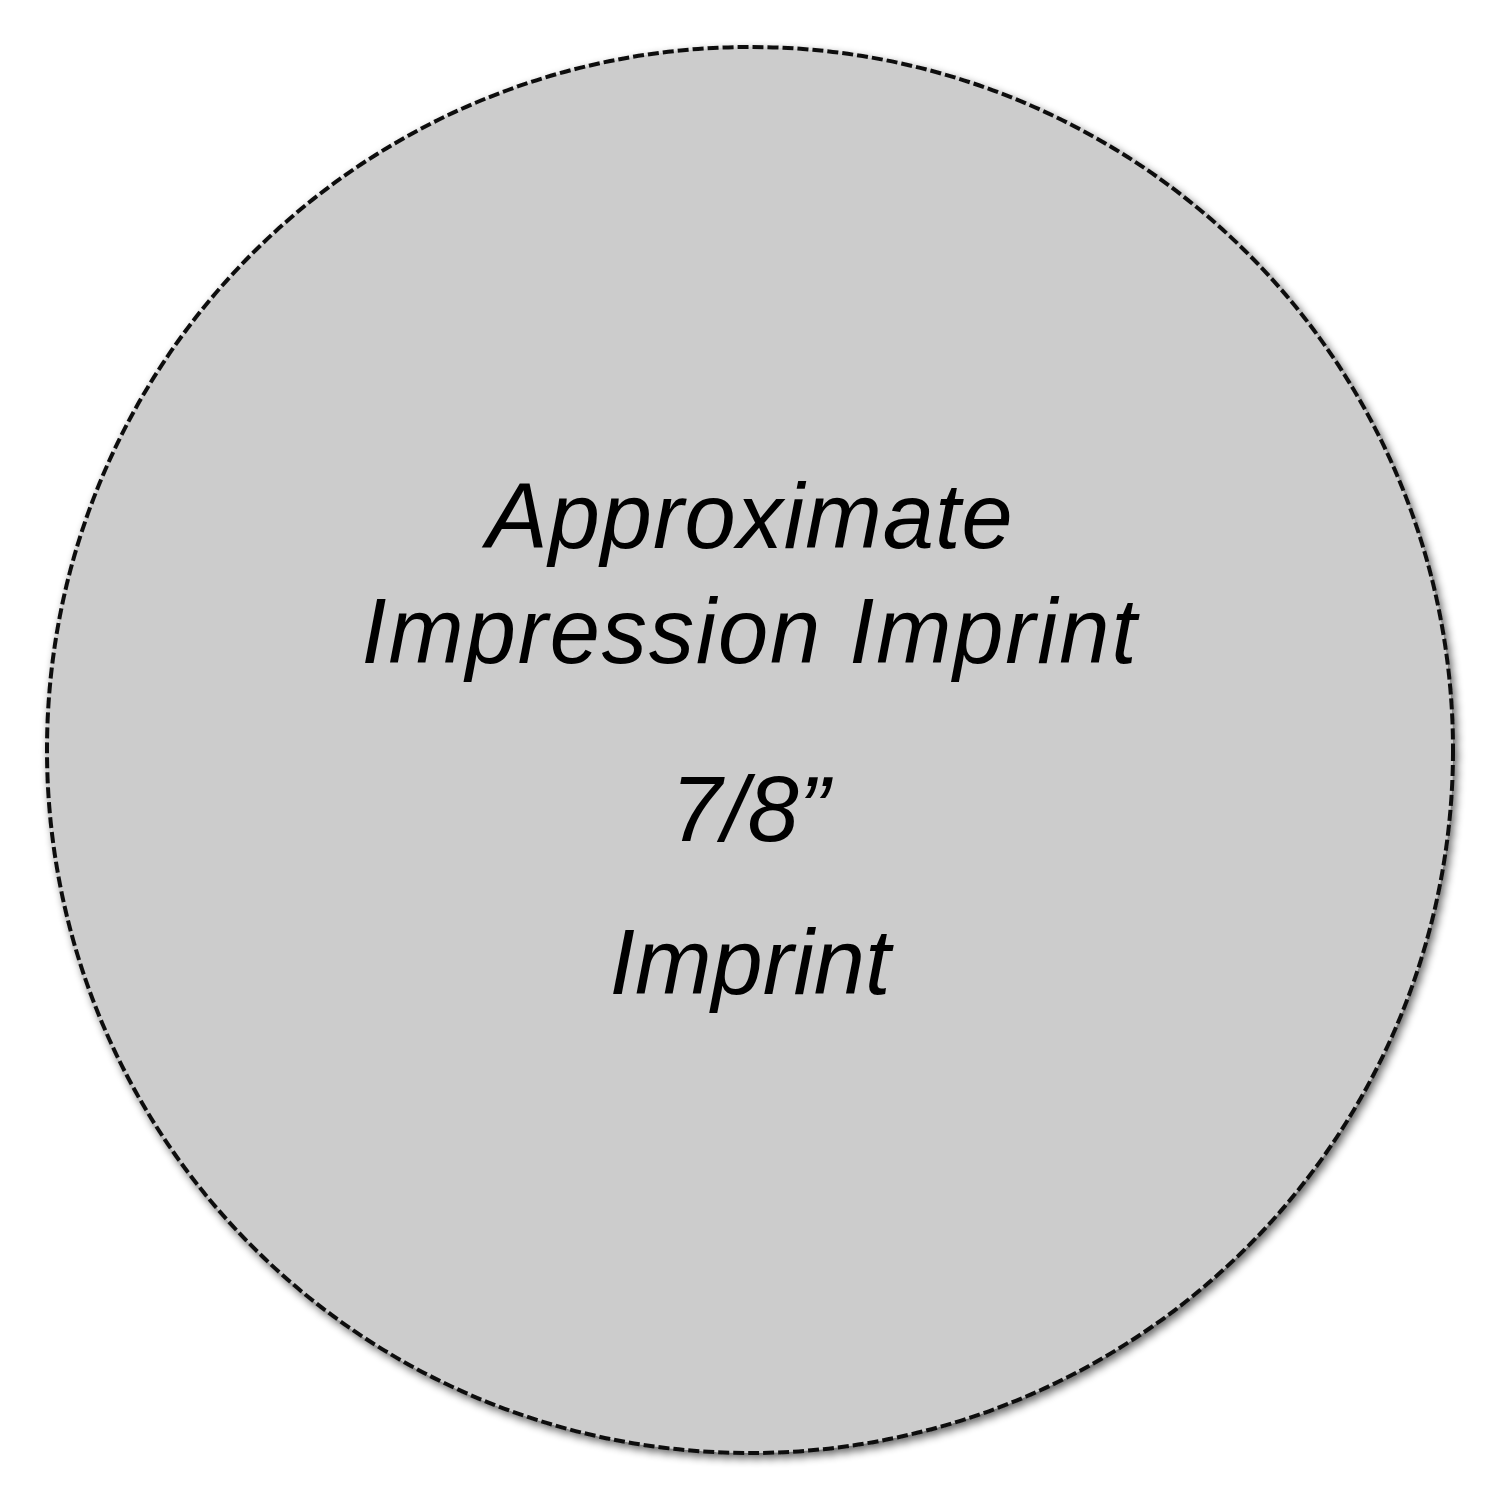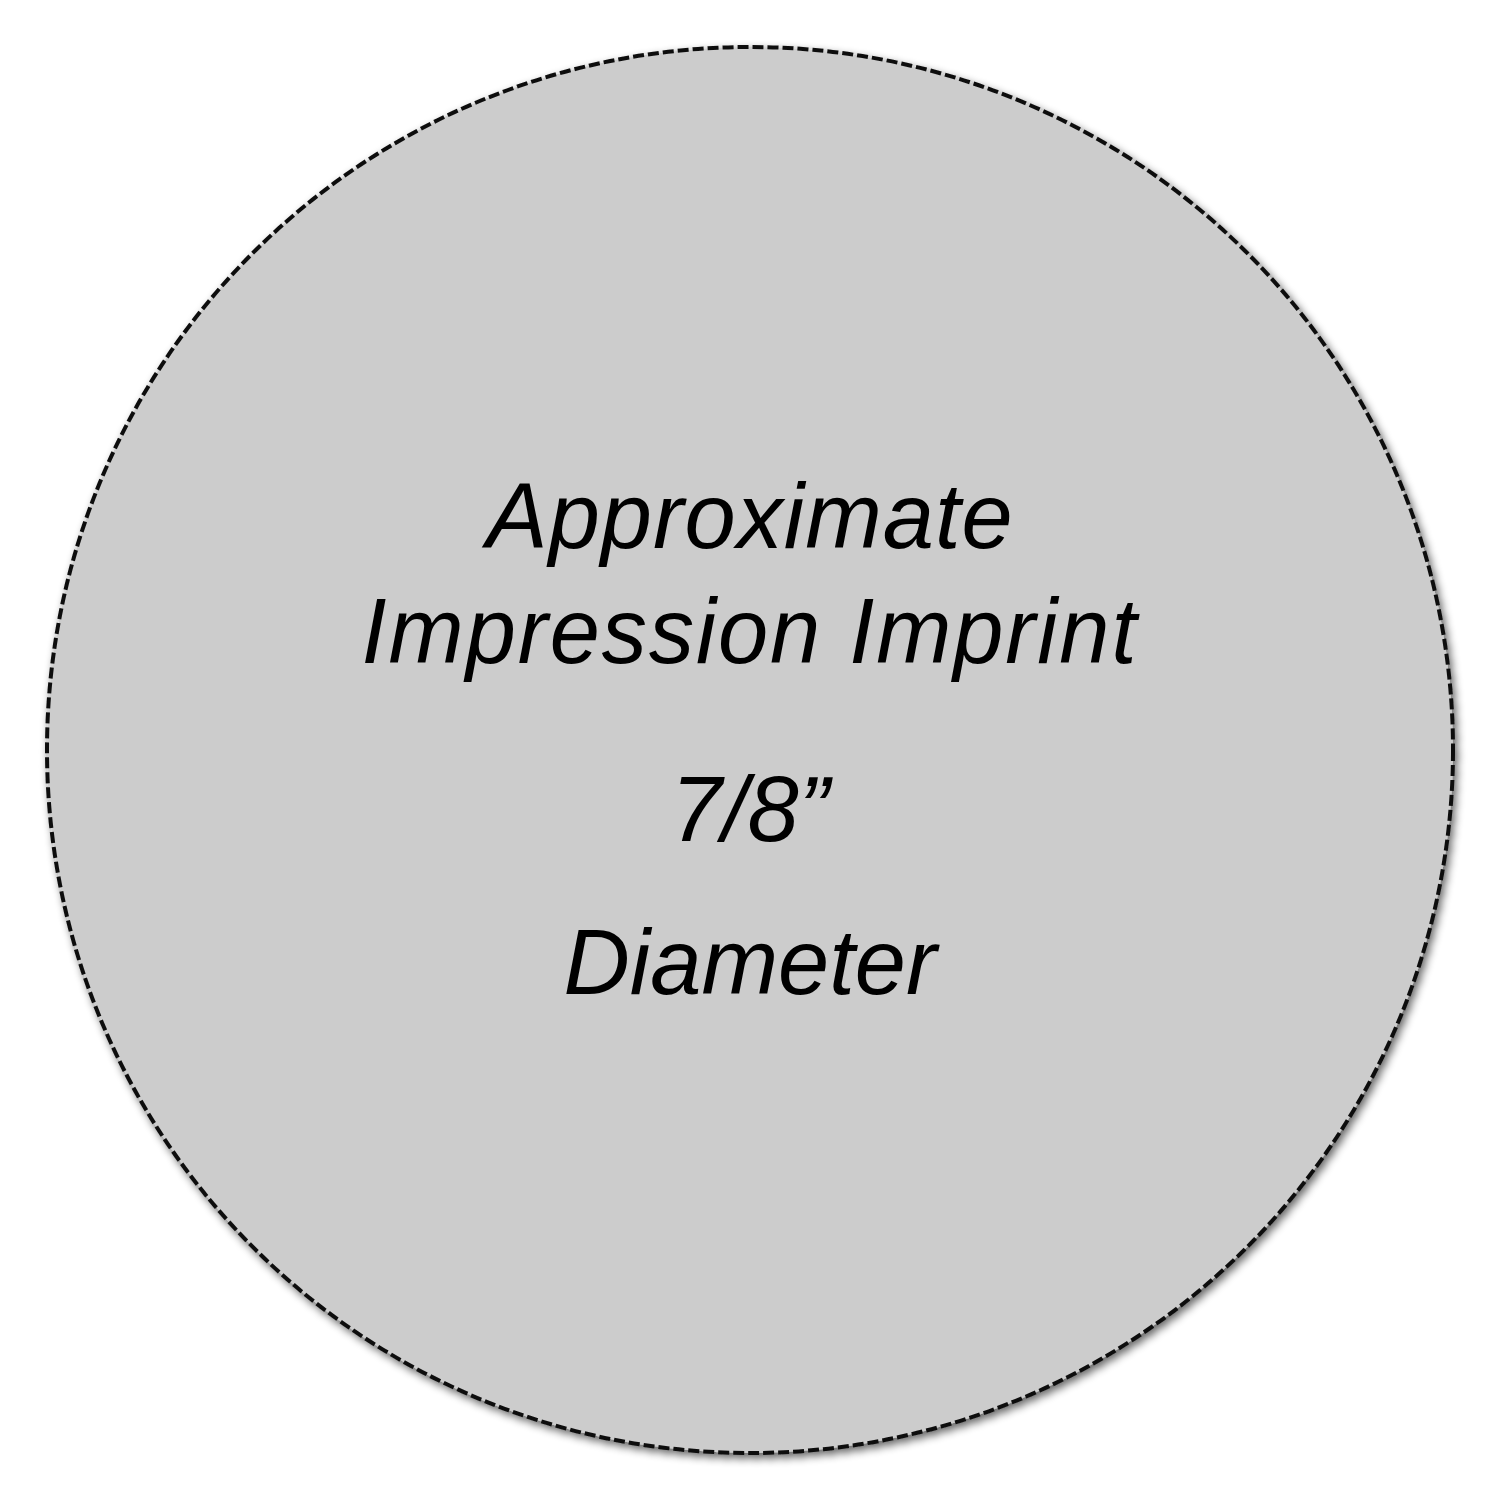--- a/index.html
+++ b/index.html
@@ -56,14 +56,14 @@
             <feMergeNode in="SourceGraphic"></feMergeNode>
           </feMerge>
       </filter>
     </defs>
     <circle cx="750" cy="750" r="703" fill="#cccccc" stroke="#111111" stroke-width="4" stroke-dasharray="11 4" filter="url(#shadow)"></circle>
   </svg>
 
   <div class="label-block line1">Approximate</div>
   <div class="label-block line2">Impression Imprint</div>
   <div class="label-block line3">7/8”</div>
-  <div class="label-block line4">Diameter</div>
+  <div class="label-block line4">Imprint</div>
 </div>
 
 </body></html>

